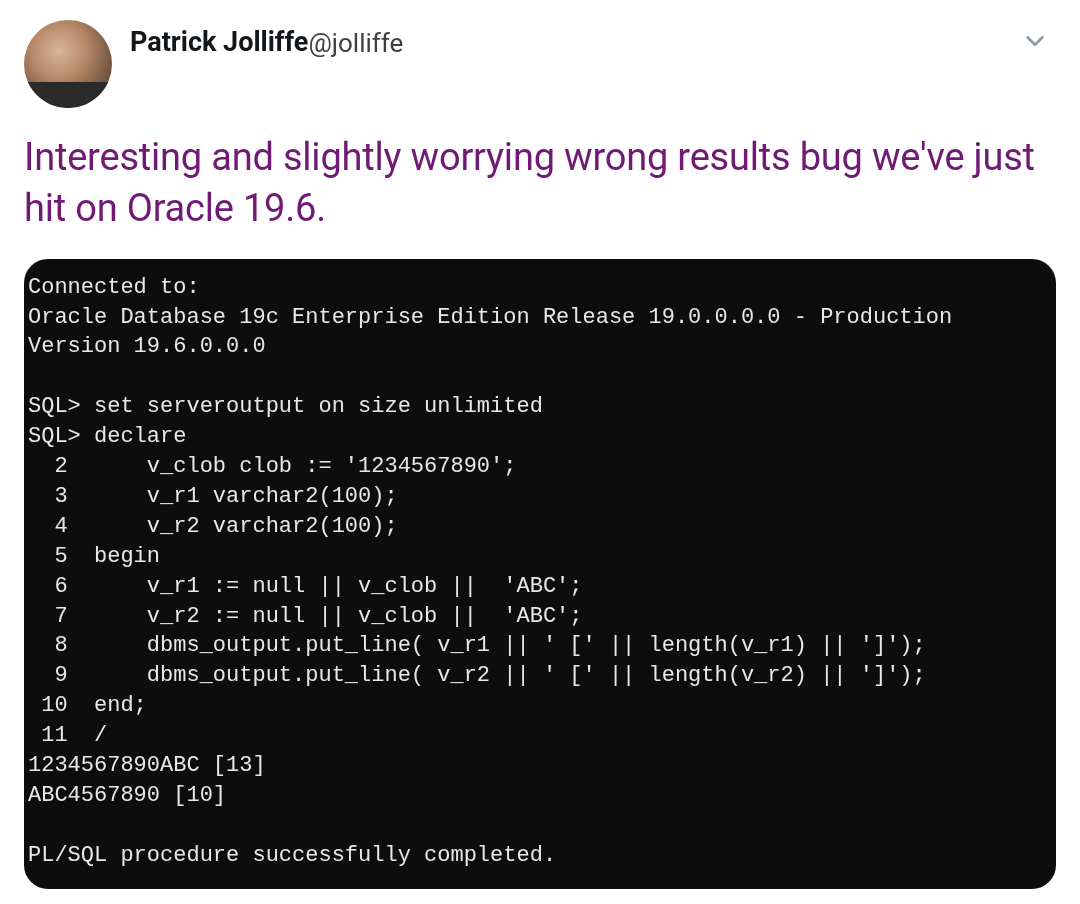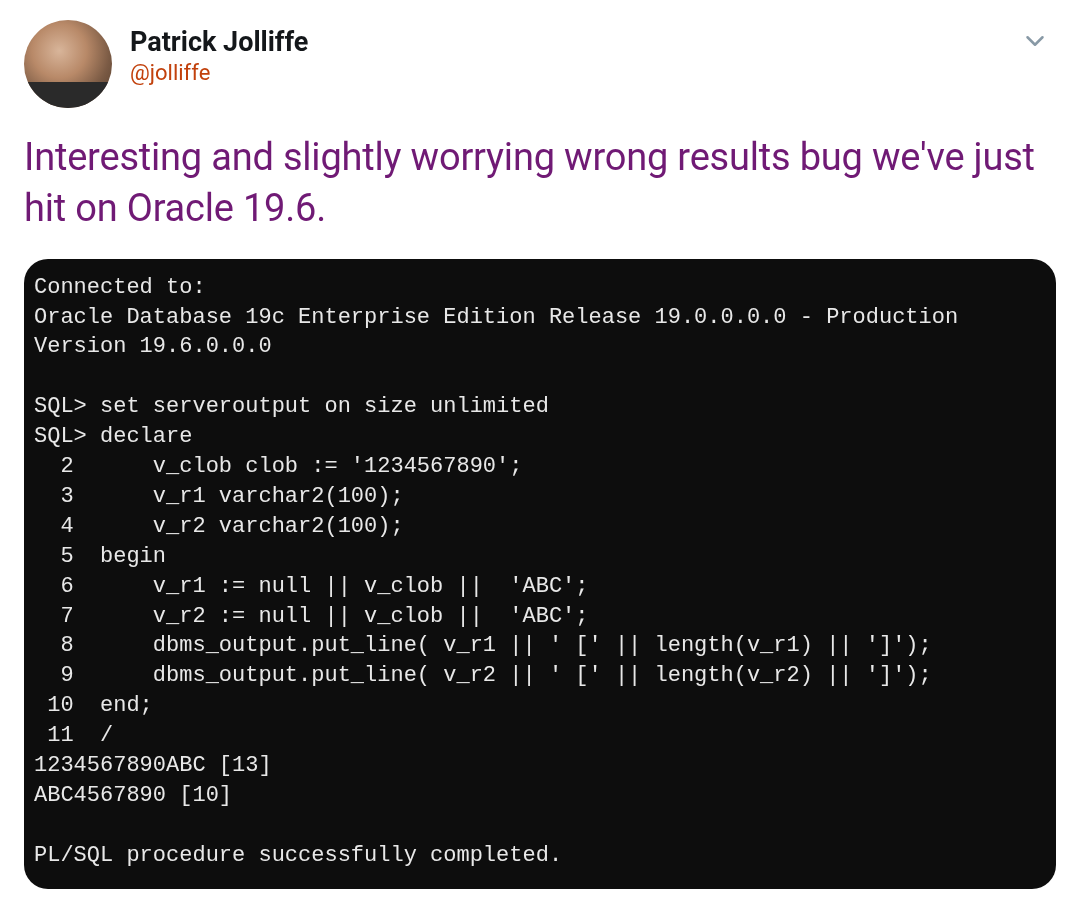--- a/index.html
+++ b/index.html
@@ -35,51 +35,51 @@
     }
     .avatar::after{
       content:"";
       position:absolute;
       left:0; right:0; bottom:0;
       height:30%;
       background:#2a2a2a;
     }
     .user-info {
       display: flex;
-      flex-direction: column;
+      flex-direction: row;
       padding-top: 6px;
     }
     .display-name {
       font-size: 27px;
       font-weight: 700;
       color: #14171a;
       line-height: 1.2;
     }
     .handle {
-      font-size: 22px;
-      color: #c2410c;
+      font-size: 26px;
+      color: #404040;
       line-height: 1.2;
       margin-top: 2px;
     }
     .chevron {
       color: #8899a6;
       padding: 6px 6px 0 0;
     }
     .tweet-body {
       font-size: 38px;
       font-weight: 400;
       color: #701a75;
       line-height: 1.35;
       margin-bottom: 24px;
       letter-spacing: -0.2px;
     }
     .code-block {
       background: #0d0d0d;
       border-radius: 24px;
-      padding: 14px 10px 18px 10px;
+      padding: 14px 10px 18px 4px;
       font-family: "Consolas", "Menlo", "Courier New", monospace;
       font-size: 22px;
       color: #e8e8e8;
       line-height: 1.36;
       white-space: pre;
       overflow: hidden;
     }
     .code-line{
       white-space: pre;
     }

